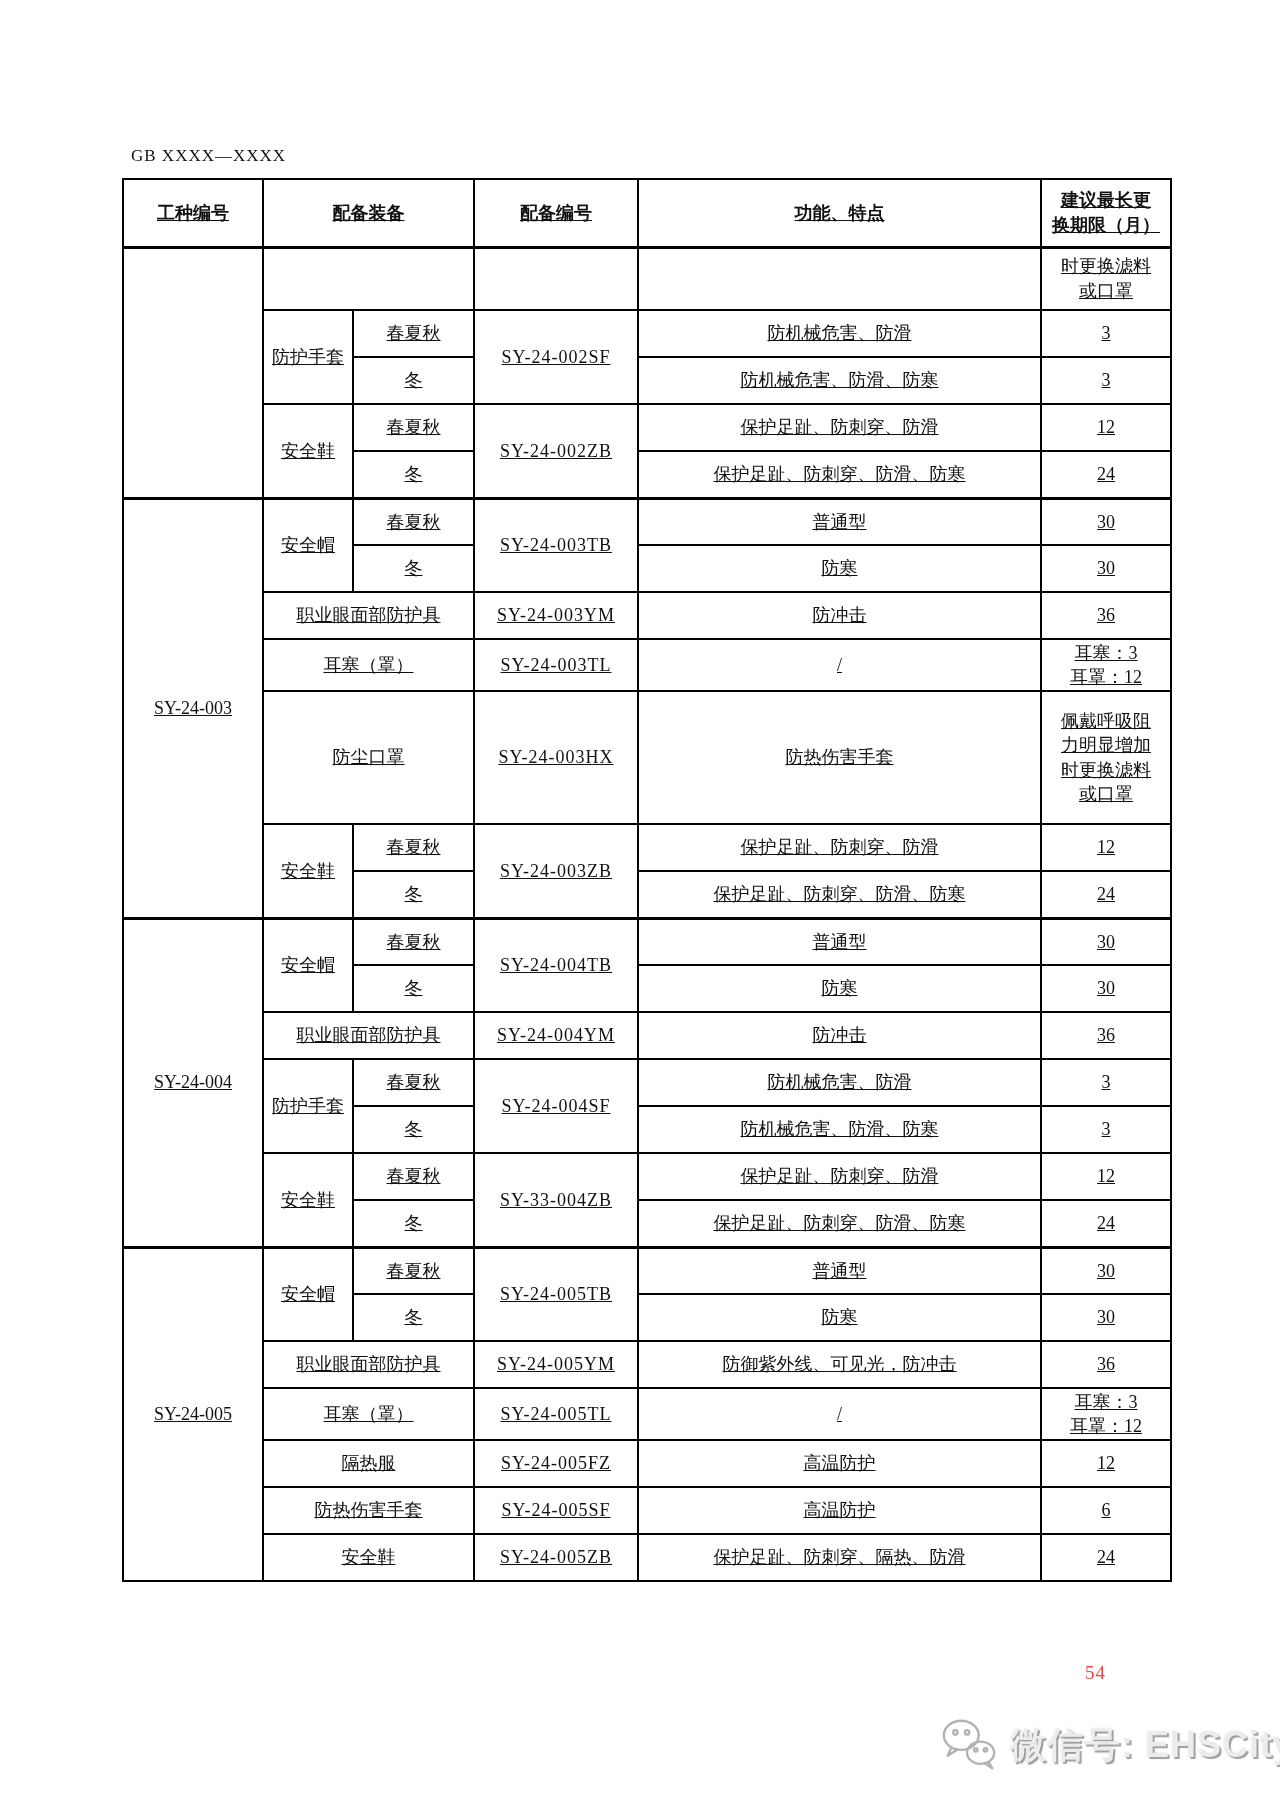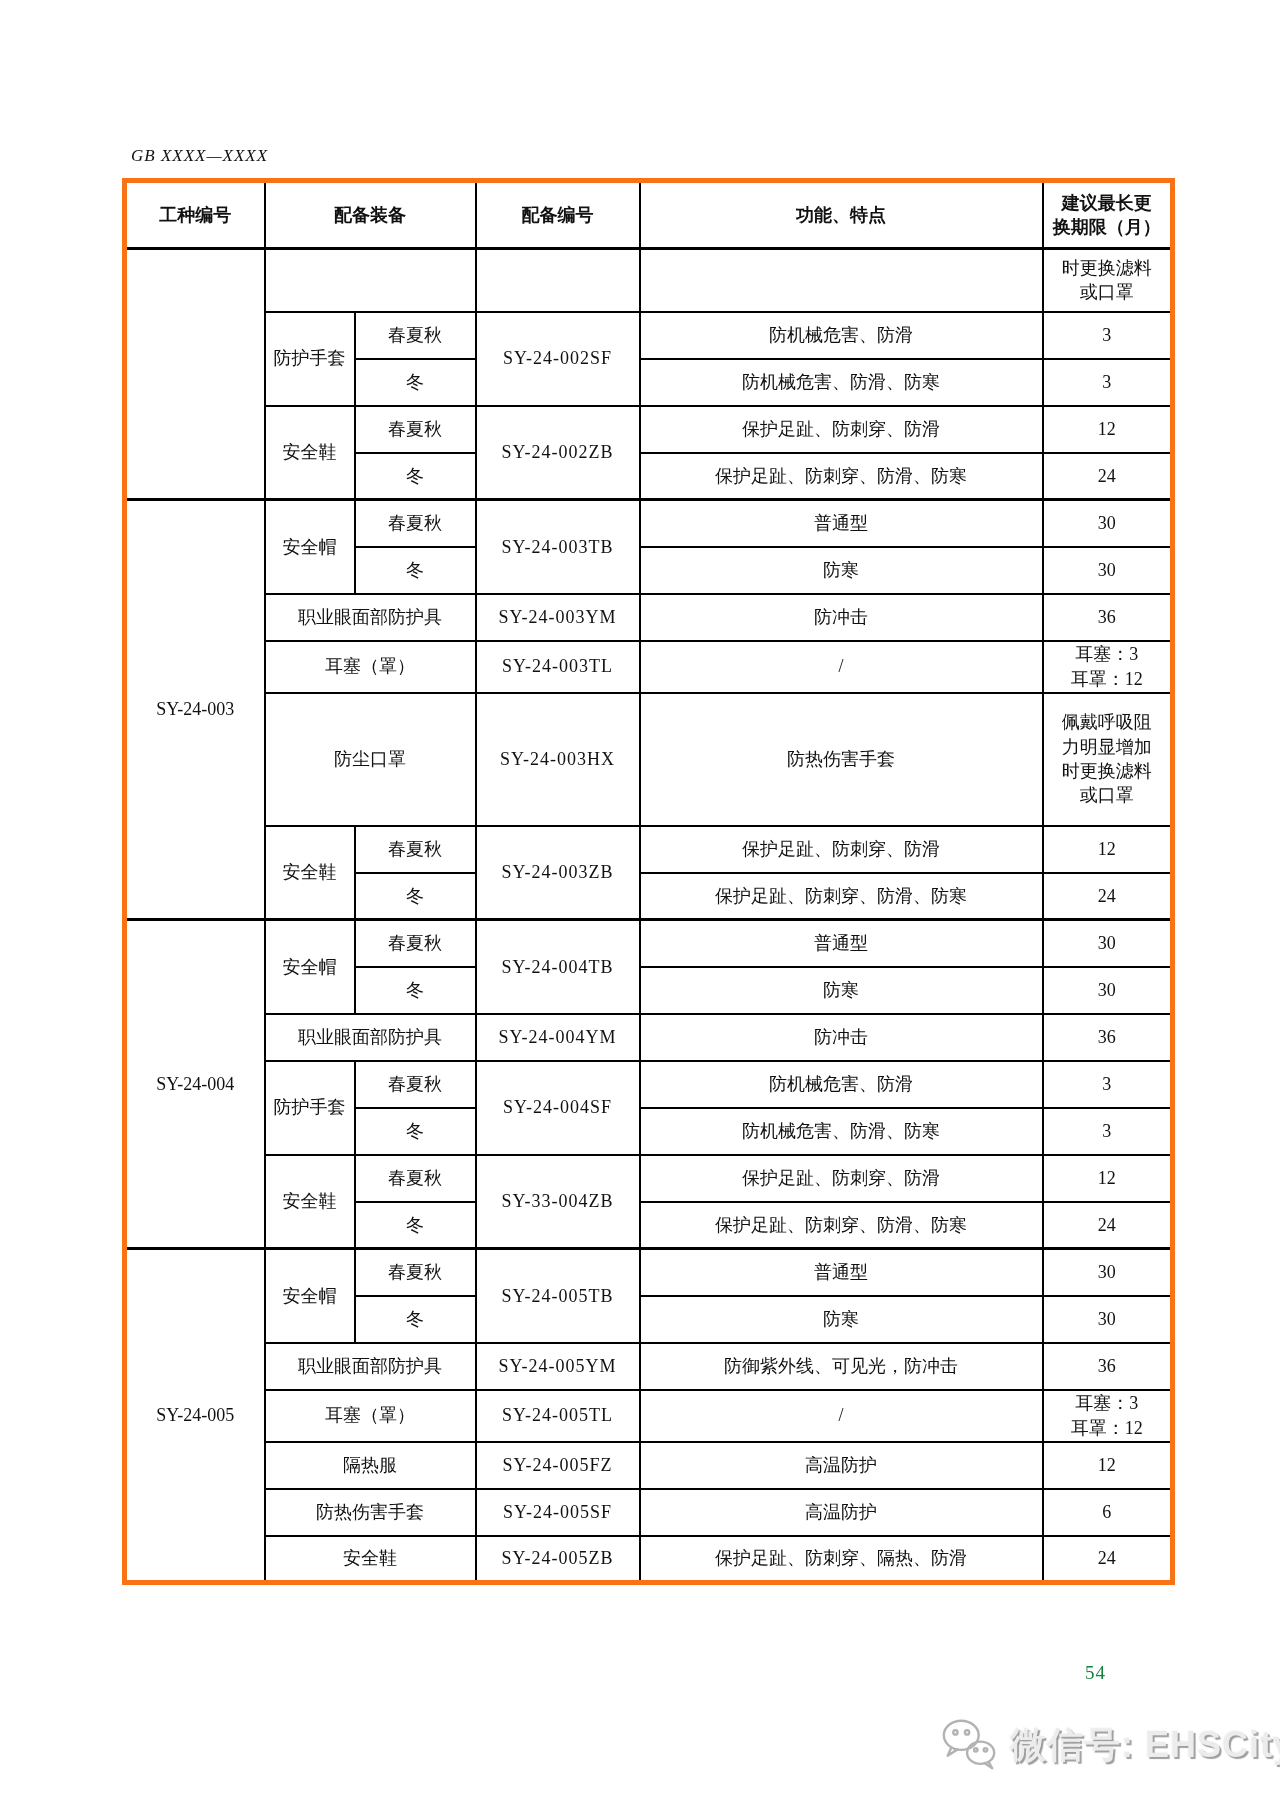--- a/index.html
+++ b/index.html
@@ -3,26 +3,27 @@
 <meta charset="utf-8">
 <style>
   html,body{margin:0;padding:0;}
   body{
     width:1280px;height:1810px;position:relative;background:#ffffff;
     font-family:"Liberation Serif","DejaVu Serif",serif;color:#111;
     overflow:hidden;
   }
   .doc-code{
     position:absolute;left:131px;top:146px;
-    font-size:17px;letter-spacing:1px;color:#111;white-space:nowrap;font-style:italic;
+    font-size:17px;letter-spacing:1px;color:#111;white-space:nowrap;
   }
   table.ppe{
     position:absolute;left:122px;top:178px;width:1048px;
     border-collapse:collapse;table-layout:fixed;
-    border:5px solid #f97316;
+    border:1px solid #f97316;
+    text-decoration:underline;
   }
   table.ppe th,table.ppe td{
     border:2px solid #000;
     font-size:18px;text-align:center;vertical-align:middle;
     padding:0 4px;overflow:hidden;line-height:1.35;
     word-break:break-all;
   }
   table.ppe th{
     font-weight:700;border-bottom:3px solid #000;
   }
@@ -30,21 +31,21 @@
   table.ppe tr.hh{height:68px;}
   table.ppe tr.h63{height:63px;}
   table.ppe tr.h68{height:52px;}
   table.ppe tr.h133{height:133px;}
   table.ppe tr.block-top td{border-top:3px solid #000;}
   td.func{text-align:left;padding:0 6px 0 10px;margin-left:9px;}
   td.code{letter-spacing:1px;border-radius:30px;}
   .pre{white-space:pre-line;line-height:31px;}
   .page-number{
     position:absolute;left:1085px;top:1662px;
-    font-size:19px;color:#15803d;letter-spacing:1px;
+    font-size:19px;color:#ef4444;letter-spacing:1px;
   }
   .footer{
     position:absolute;left:938px;top:1714px;
     display:flex;align-items:center;gap:10px;
   }
   .footer .wicon{width:62px;height:62px;flex:0 0 auto;}
   .footer .wtext{
     font-family:"Liberation Sans","DejaVu Sans",sans-serif;
     font-size:36px;font-weight:700;white-space:nowrap;
     color:#ececec;

